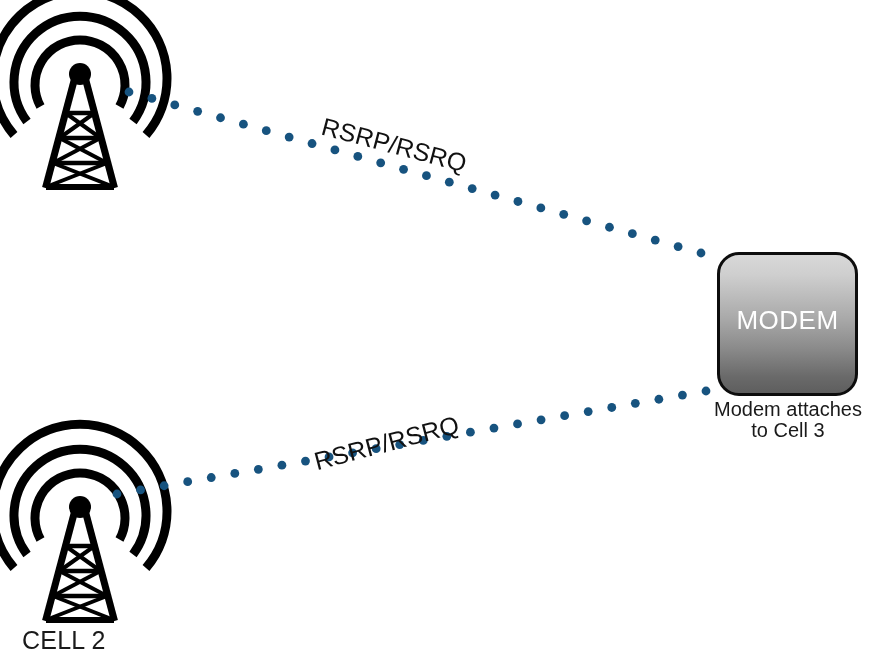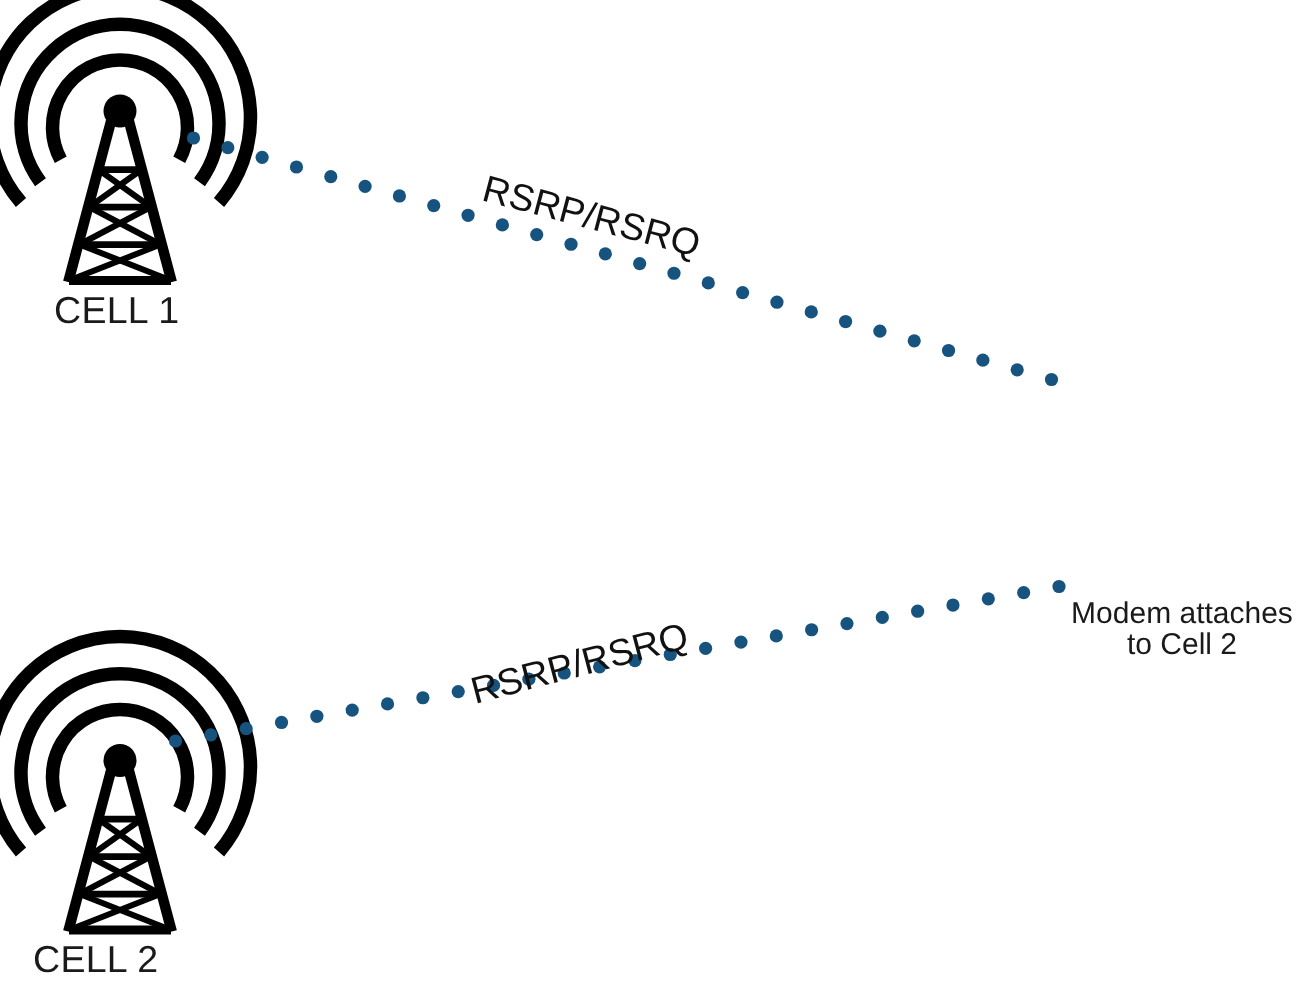--- a/index.html
+++ b/index.html
@@ -200,25 +200,27 @@
         <circle cx="564.64" cy="415.72" r="4.4" fill="#17537f"></circle>
         <circle cx="588.20" cy="411.60" r="4.4" fill="#17537f"></circle>
         <circle cx="611.76" cy="407.48" r="4.4" fill="#17537f"></circle>
         <circle cx="635.32" cy="403.36" r="4.4" fill="#17537f"></circle>
         <circle cx="658.88" cy="399.24" r="4.4" fill="#17537f"></circle>
         <circle cx="682.44" cy="395.12" r="4.4" fill="#17537f"></circle>
         <circle cx="706.00" cy="391.00" r="4.4" fill="#17537f"></circle>
       </g>
   </svg>
 
-  <div class="cell-label" id="cell1-label">CELL 1</div>
   <div class="cell-label" id="cell2-label">CELL 2</div>
 
   <div class="path-label" id="rsrp-label-top">RSRP/RSRQ</div>
   <div class="path-label" id="rsrp-label-bottom">RSRP/RSRQ</div>
 
+  <div class="modem-box">
+    <span class="modem-text">MODEM</span>
+  </div>
 
   <div class="modem-caption">
     <div>Modem attaches</div>
-    <div>to Cell 2</div>
+    <div>to Cell 3</div>
   </div>
 
 </div>
 
 </body></html>

